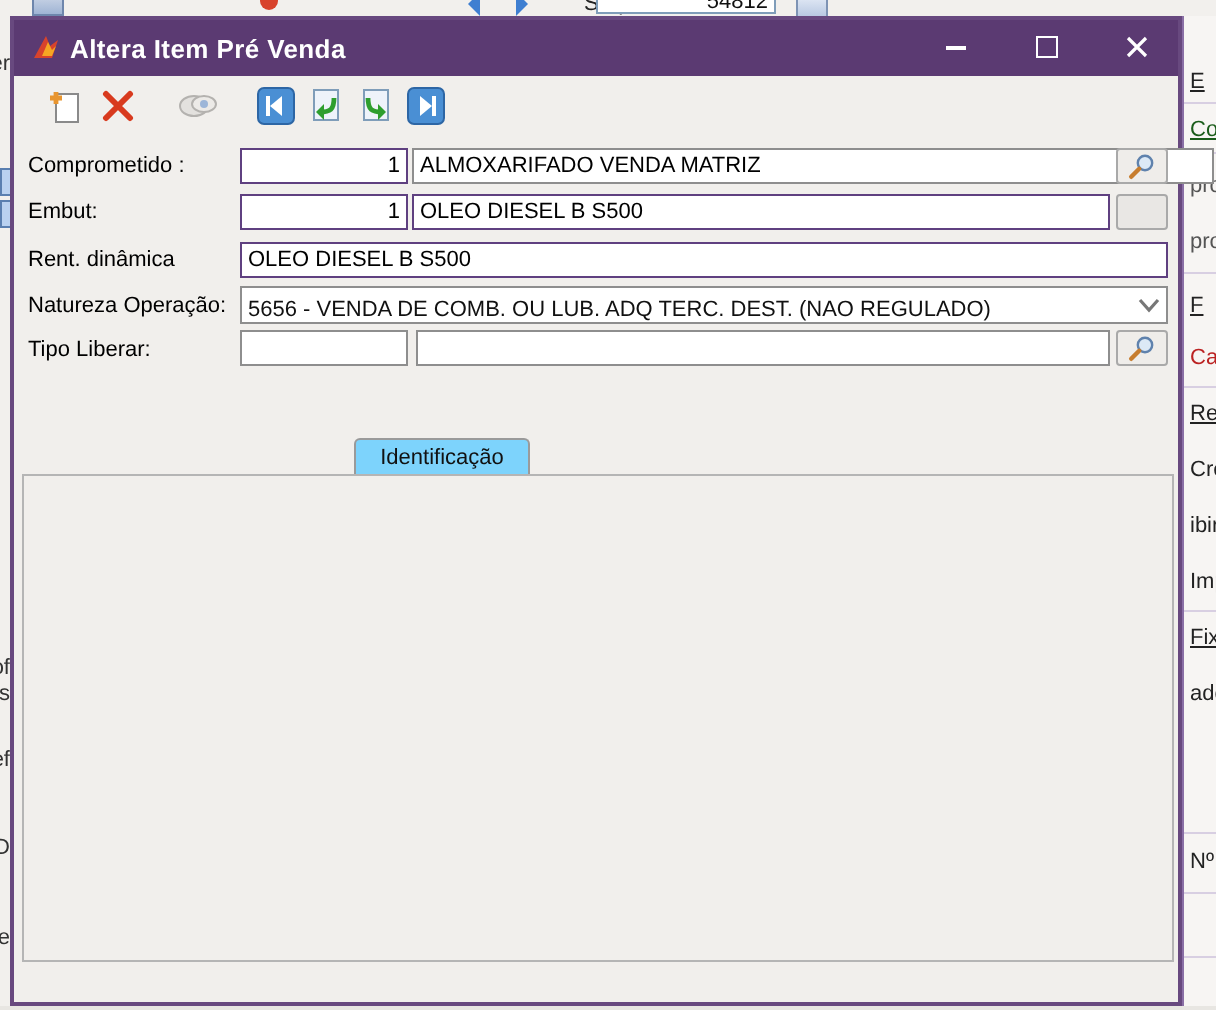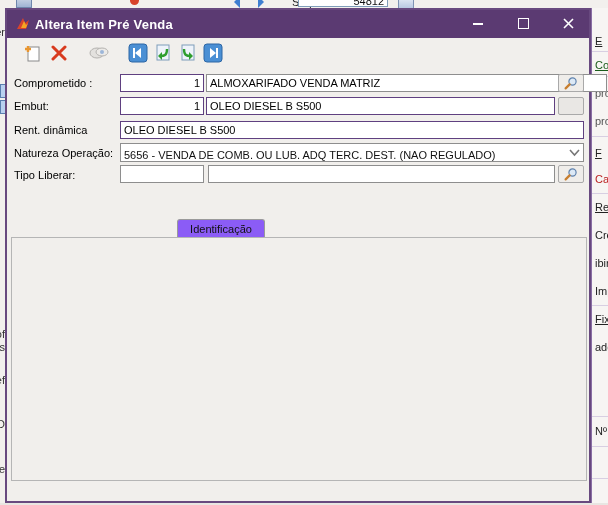--- a/index.html
+++ b/index.html
@@ -44,21 +44,21 @@
   .sbtn{position:absolute;height:18px;background:#efedea;border:1px solid #a9a9a9;border-radius:2px;
         display:flex;align-items:center;justify-content:center;box-sizing:border-box}
   .sbtn.blank{background:#e9e7e4}
   .dots{font-size:10px;line-height:8px;color:#333}
   .sepline{position:absolute;height:1px;background:#9b9b9b}
   .sepline2{position:absolute;height:1px;background:#bdbdbd}
 
   .tab{position:absolute;box-sizing:border-box;border:1px solid #9a9a9a;border-bottom:none;
        border-radius:3px 3px 0 0;display:flex;align-items:center;justify-content:center}
   .tab.active{background:#f1efec;z-index:3}
-  .tab.inactive{background:#8b5cf6;z-index:1}
+  .tab.inactive{background:#7dd3fc;z-index:1}
   .tabpage{position:absolute;border:1px solid #b5b5b5;background:#f1efec;z-index:2}
 
   .selwrap{position:absolute;box-sizing:border-box;border:2px solid #4a2d66;background:#fff;
            display:flex;align-items:center;justify-content:flex-end;padding:0 3px}
   .selhl{background:#2f64c8;color:#fff;padding:0 1px}
   .caret{display:inline-block;width:2px;height:13px;background:#e0622a;margin-left:0px}
 
   .chk{position:absolute;width:14px;height:14px;background:#fff;border:1px solid #7a7a7a;box-sizing:border-box}
   .chklbl .ac{text-decoration:underline}
 </style>

